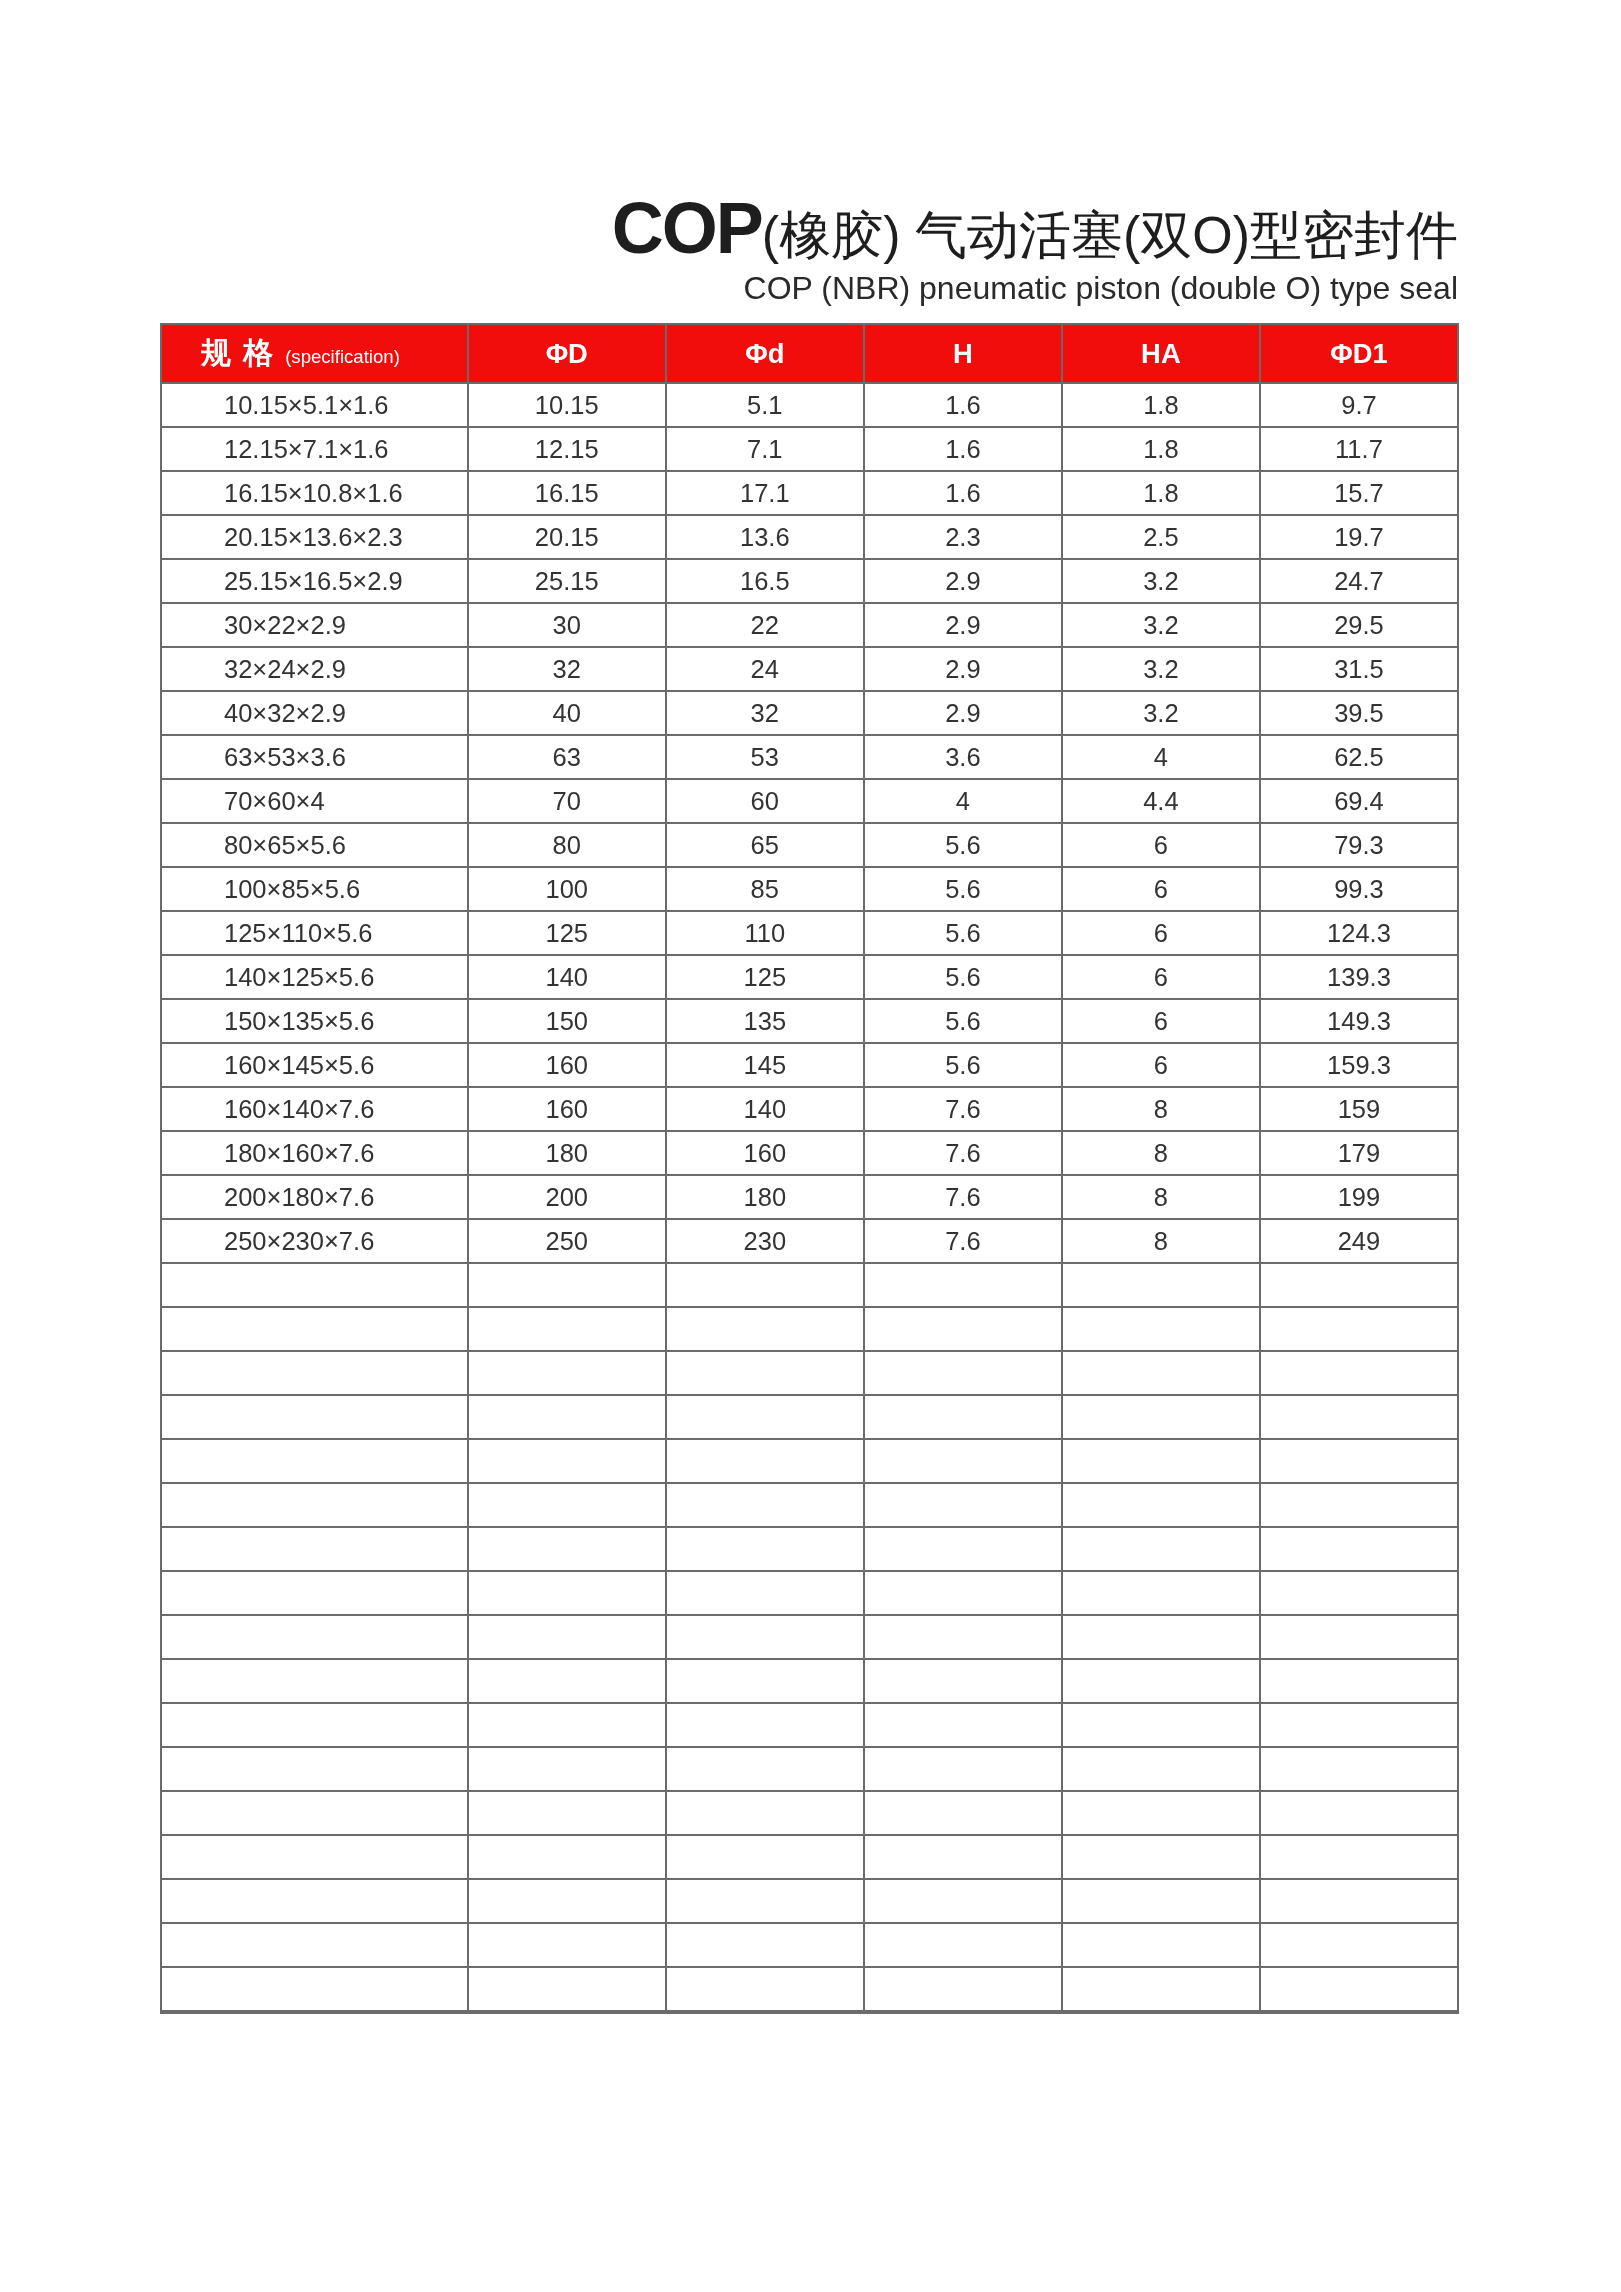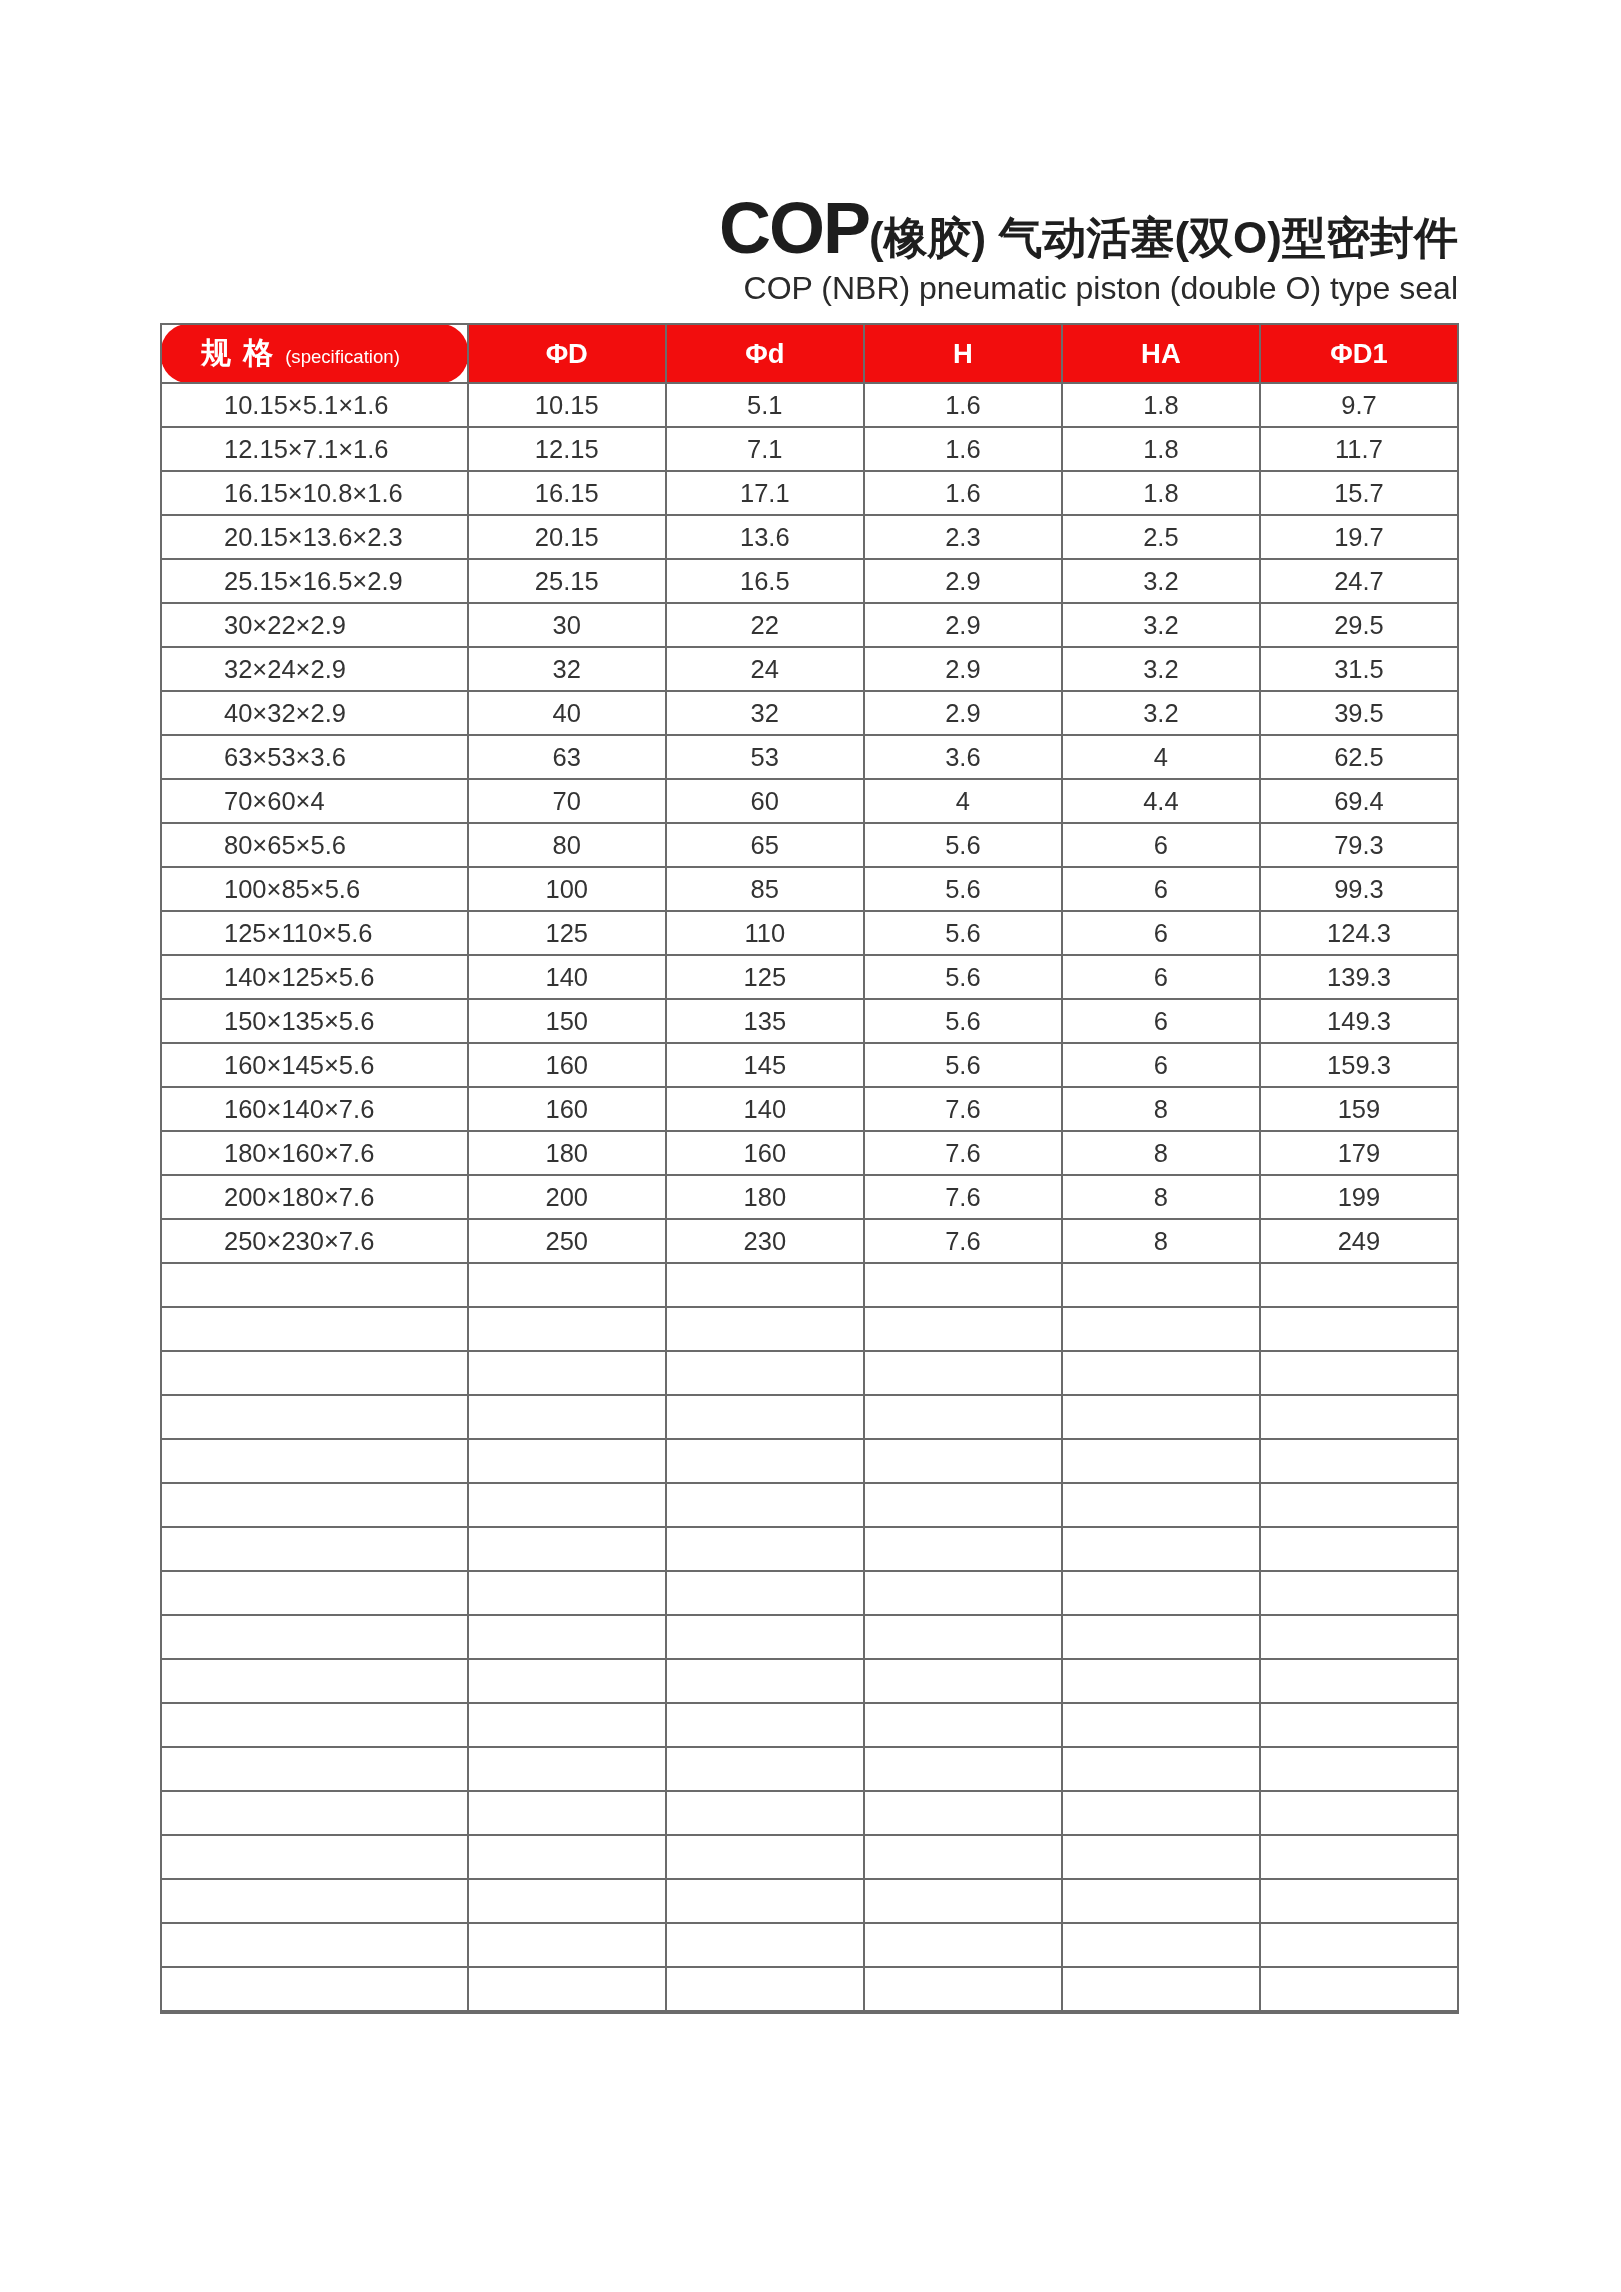--- a/index.html
+++ b/index.html
@@ -27,22 +27,22 @@
     line-height: 1;
     color: #1e1e1e;
   }
   .title-main {
     font-size: 72px;
     font-weight: 800;
     letter-spacing: -2px;
     vertical-align: baseline;
   }
   .title-cn {
-    font-size: 44px;
-    font-weight: 700;
+    font-size: 52px;
+    font-weight: 400;
     letter-spacing: 0px;
     vertical-align: baseline;
     margin-top: 32px;
   }
   .subtitle {
     margin-top: 6.9px;
     font-size: 32px;
     font-weight: 400;
     color: #2a2a2a;
     line-height: 1.1;
@@ -73,21 +73,20 @@
     color: #ffffff;
     height: 57px;
     font-size: 27.4px;
     font-weight: 700;
     text-align: center;
     vertical-align: middle;
   }
   .spec-table thead th.h-spec {
     text-align: left;
     padding-left: 39px;
-    border-radius: 27px;
   }
   .h-spec .spec-cn {
     font-size: 30px;
     font-weight: 700;
     letter-spacing: 2px;
   }
   .h-spec .spec-en {
     font-size: 18.6px;
     font-weight: 400;
     margin-left: 9.8px;

